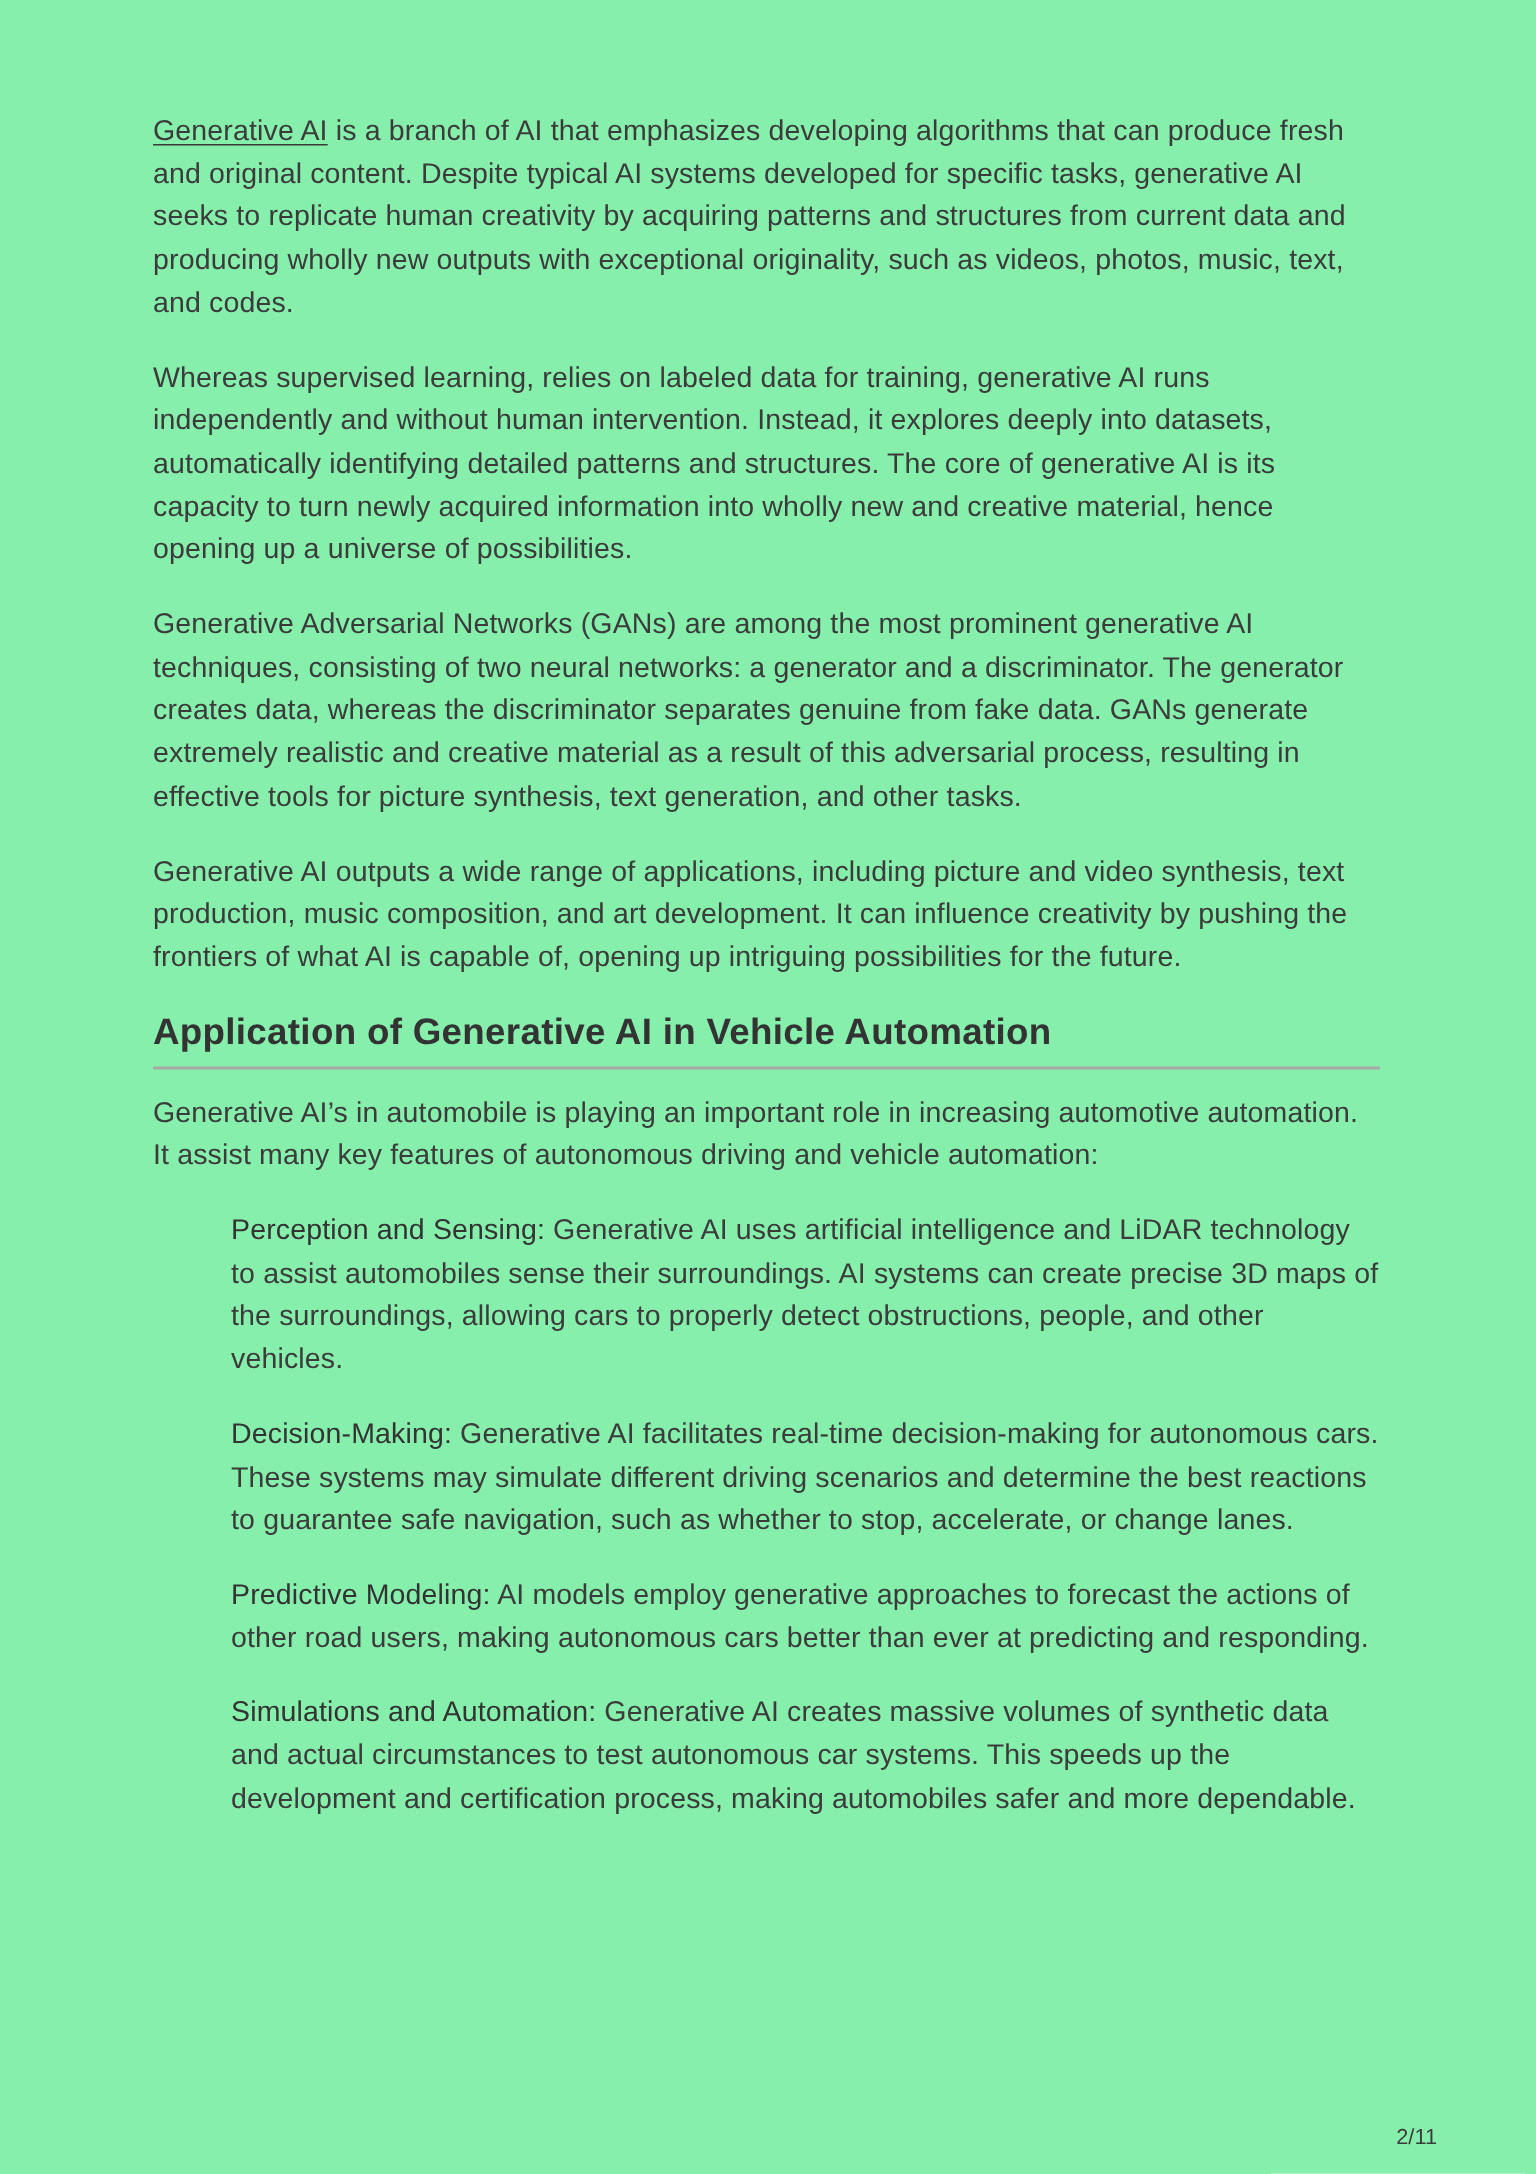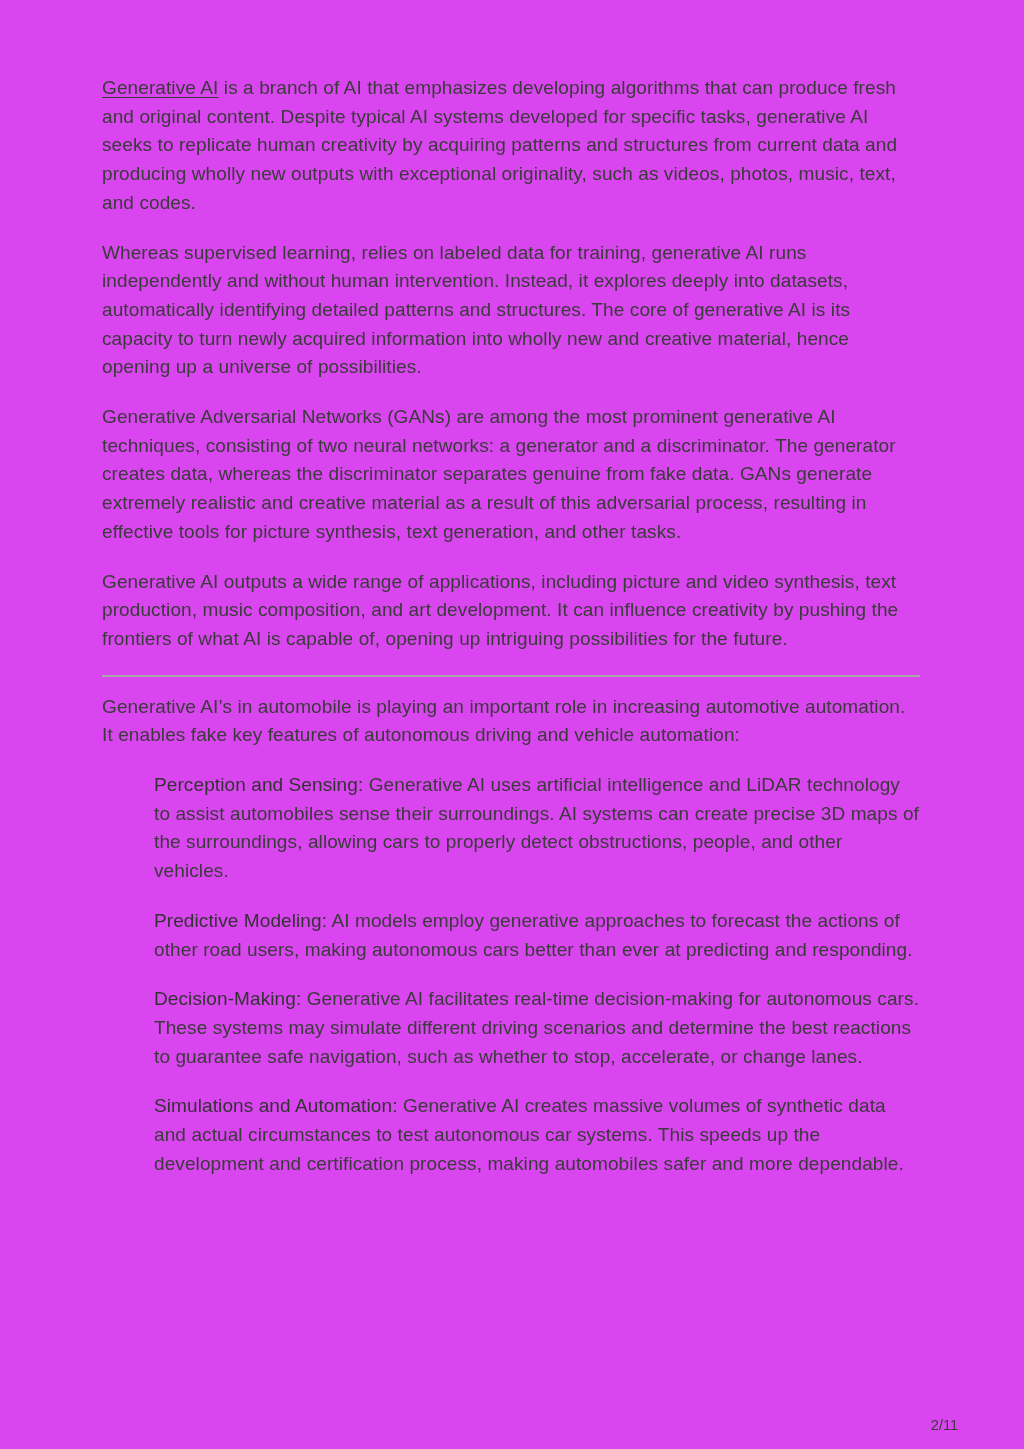--- a/index.html
+++ b/index.html
@@ -7,21 +7,21 @@
   body {
     width: 1024px;
     height: 1449px;
     position: relative;
     overflow: hidden;
     font-family: "Liberation Sans", sans-serif;
   }
   .page {
     position: absolute;
     inset: 0;
-    background: #d946ef;
+    background: #86efac;
   }
   .content {
     position: absolute;
     left: 102px;
     top: 74px;
     width: 818px;
   }
   .para {
     font-size: 19px;
     line-height: 28.7px;
@@ -72,29 +72,30 @@
   <div class="content">
 
     <p class="para"><a class="inline-link">Generative AI</a><span> is a branch of AI that emphasizes developing algorithms that can produce fresh and original content. Despite typical AI systems developed for specific tasks, generative AI seeks to replicate human creativity by acquiring patterns and structures from current data and producing wholly new outputs with exceptional originality, such as videos, photos, music, text, and codes.</span></p>
 
     <p class="para">Whereas supervised learning, relies on labeled data for training, generative AI runs independently and without human intervention. Instead, it explores deeply into datasets, automatically identifying detailed patterns and structures. The core of generative AI is its capacity to turn newly acquired information into wholly new and creative material, hence opening up a universe of possibilities.</p>
 
     <p class="para">Generative Adversarial Networks (GANs) are among the most prominent generative AI techniques, consisting of two neural networks: a generator and a discriminator. The generator creates data, whereas the discriminator separates genuine from fake data. GANs generate extremely realistic and creative material as a result of this adversarial process, resulting in effective tools for picture synthesis, text generation, and other tasks.</p>
 
     <p class="para">Generative AI outputs a wide range of applications, including picture and video synthesis, text production, music composition, and art development. It can influence creativity by pushing the frontiers of what AI is capable of, opening up intriguing possibilities for the future.</p>
 
+    <h2 class="section-heading">Application of Generative AI in Vehicle Automation</h2>
 
     <hr class="heading-rule">
 
-    <p class="para">Generative AI’s in automobile is playing an important role in increasing automotive automation. It enables fake key features of autonomous driving and vehicle automation:</p>
+    <p class="para">Generative AI’s in automobile is playing an important role in increasing automotive automation. It assist many key features of autonomous driving and vehicle automation:</p>
 
     <p class="para indented-item"><strong class="item-label">Perception and Sensing:</strong><span> Generative AI uses artificial intelligence and LiDAR technology to assist automobiles sense their surroundings. AI systems can create precise 3D maps of the surroundings, allowing cars to properly detect obstructions, people, and other vehicles.</span></p>
 
+    <p class="para indented-item"><strong class="item-label">Decision-Making:</strong><span> Generative AI facilitates real-time decision-making for autonomous cars. These systems may simulate different driving scenarios and determine the best reactions to guarantee safe navigation, such as whether to stop, accelerate, or change lanes.</span></p>
+
     <p class="para indented-item"><strong class="item-label">Predictive Modeling:</strong><span> AI models employ generative approaches to forecast the actions of other road users, making autonomous cars better than ever at predicting and responding.</span></p>
-
-    <p class="para indented-item"><strong class="item-label">Decision-Making:</strong><span> Generative AI facilitates real-time decision-making for autonomous cars. These systems may simulate different driving scenarios and determine the best reactions to guarantee safe navigation, such as whether to stop, accelerate, or change lanes.</span></p>
 
     <p class="para indented-item"><strong class="item-label">Simulations and Automation:</strong><span> Generative AI creates massive volumes of synthetic data and actual circumstances to test autonomous car systems. This speeds up the development and certification process, making automobiles safer and more dependable.</span></p>
 
   </div>
 
   <div class="page-footer">2/11</div>
 </div>
 
 </body></html>

